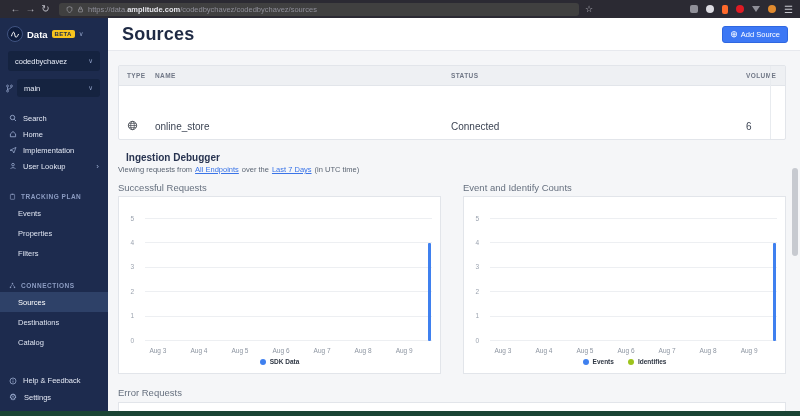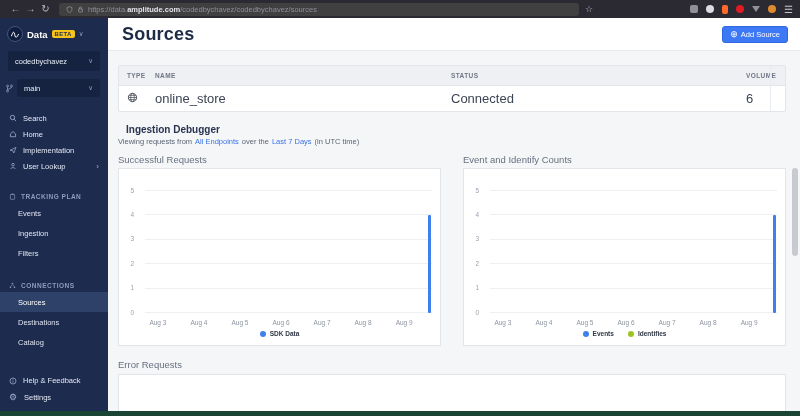--- a/index.html
+++ b/index.html
@@ -56,29 +56,29 @@
   .page-title{font-size:18px;font-weight:bold;color:#1f2a44;letter-spacing:.2px;}
   .add-btn{margin-left:auto;background:#3d78f5;color:#fff;border:1px solid #2f67e0;border-radius:3px;height:17px;padding:0 7px;font-size:7.5px;display:flex;align-items:center;gap:3px;font-family:inherit;cursor:pointer;}
   .plus-glyph{font-size:9px;line-height:1;}
   .content{padding:14px 14px 0 10px;height:calc(100% - 33px);overflow:hidden;}
 
   
   .src-table{width:668px;border:1px solid #e2e5ea;border-radius:2px;background:#fff;position:relative;}
   .t-row{display:grid;grid-template-columns:28px 296px 295px 1fr;align-items:center;padding:0 8px;}
   .t-head{height:20px;background:#eef0f3;border-bottom:1px solid #e2e5ea;}
   .t-head span{font-size:6.5px;font-weight:bold;color:#707786;letter-spacing:.4px;}
-  .t-body{height:25px;font-size:13px;color:#3c4453;cursor:pointer;}
+  .t-body{height:25px;font-size:10px;color:#3c4453;cursor:pointer;margin-top:28px;}
   .globe{width:11px;height:11px;color:#4a4f57;}
   .table-divider{position:absolute;right:14px;top:0;bottom:0;width:1px;background:#e8ebef;}
 
   
   .ing-title{margin-top:12px;font-size:10px;font-weight:bold;color:#273350;padding-left:8px;}
   .ing-sub{margin-top:2px;font-size:7.5px;color:#5b6573;}
   .ing-sub span{margin-right:3px;}
-  .link{color:#3a74e8;cursor:pointer;}
+  .link{color:#3a74e8;cursor:pointer;text-decoration:underline;}
   .charts-row{display:flex;gap:22px;margin-top:8px;width:668px;align-items:flex-end;}
   .chart-block{flex:1;min-width:0;}
   .chart-title{font-size:9.5px;color:#66707f;margin-bottom:3px;}
   .chart-panel{height:178px;background:#fff;border:1px solid #e2e5ea;position:relative;}
   .plot{position:absolute;left:26px;right:8px;top:22px;height:122px;}
   .gridline{position:absolute;left:0;right:0;height:1px;background:#edeff2;}
   .bar{position:absolute;bottom:0;width:3px;border-radius:1px;}
   .y-axis{position:absolute;left:0;top:22px;width:22px;height:122px;}
   .ytick{position:absolute;right:7px;font-size:6.5px;color:#9ba3af;line-height:1;}
   .x-axis{position:absolute;left:26px;right:8px;top:150px;height:9px;}
@@ -187,21 +187,21 @@
 
     <div class="side-section">
       <div class="section-head">
         <svg viewBox="0 0 16 16">
             <rect x="3.2" y="3" width="9.6" height="11.4" rx="1" fill="none" stroke="currentColor" stroke-width="1.5"></rect>
             <rect x="5.8" y="1.6" width="4.4" height="2.6" rx="0.7" fill="currentColor"></rect>
           </svg>
         <span>TRACKING PLAN</span>
       </div>
       <div class="section-item">Events</div>
-      <div class="section-item">Ingestion</div>
+      <div class="section-item">Properties</div>
       <div class="section-item">Filters</div>
     </div>
 
     <div class="side-section">
       <div class="section-head">
         <svg viewBox="0 0 16 16">
             <circle cx="8" cy="3.6" r="1.8" fill="currentColor"></circle>
             <circle cx="3.4" cy="12.2" r="1.8" fill="currentColor"></circle>
             <circle cx="12.6" cy="12.2" r="1.8" fill="currentColor"></circle>
             <path d="M7.2 5.4 L4.2 10.6 M8.8 5.4 L11.8 10.6" stroke="currentColor" stroke-width="1.3" fill="none"></path>

